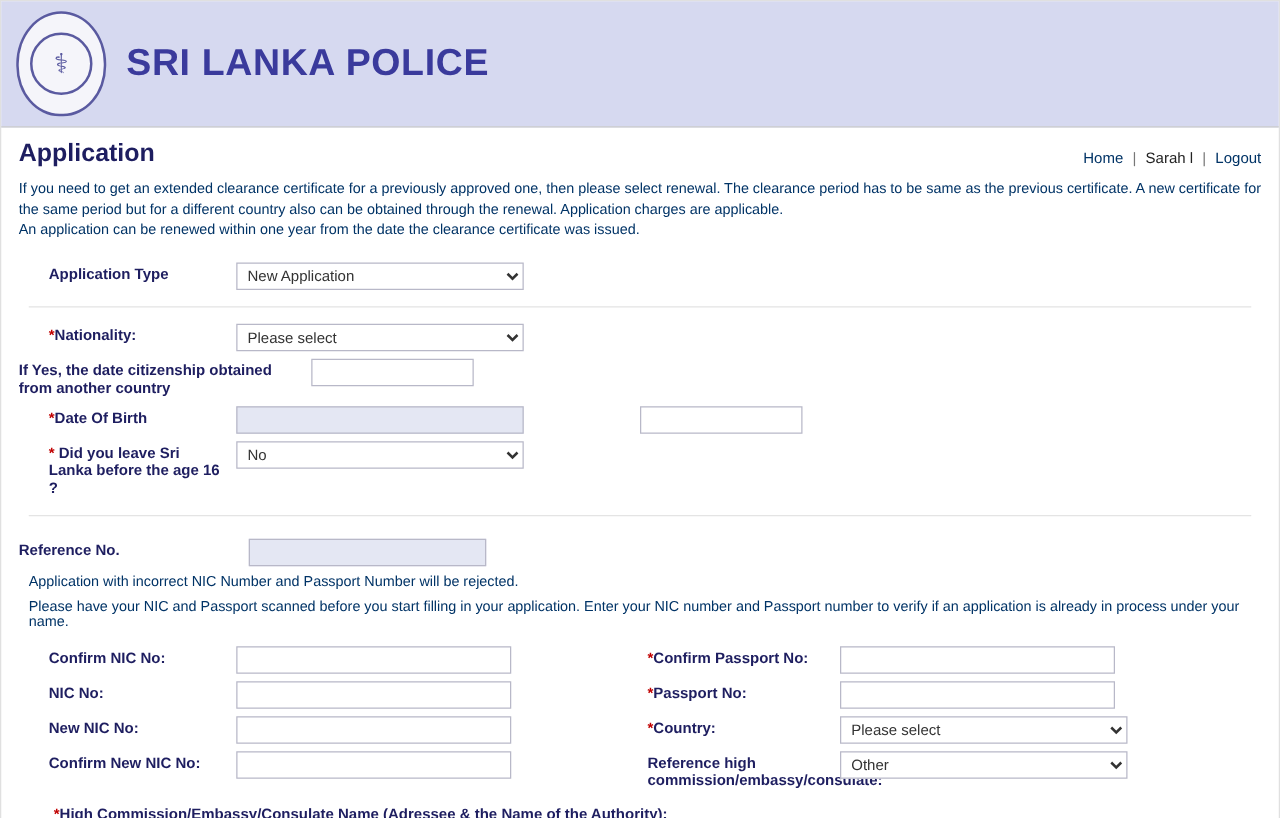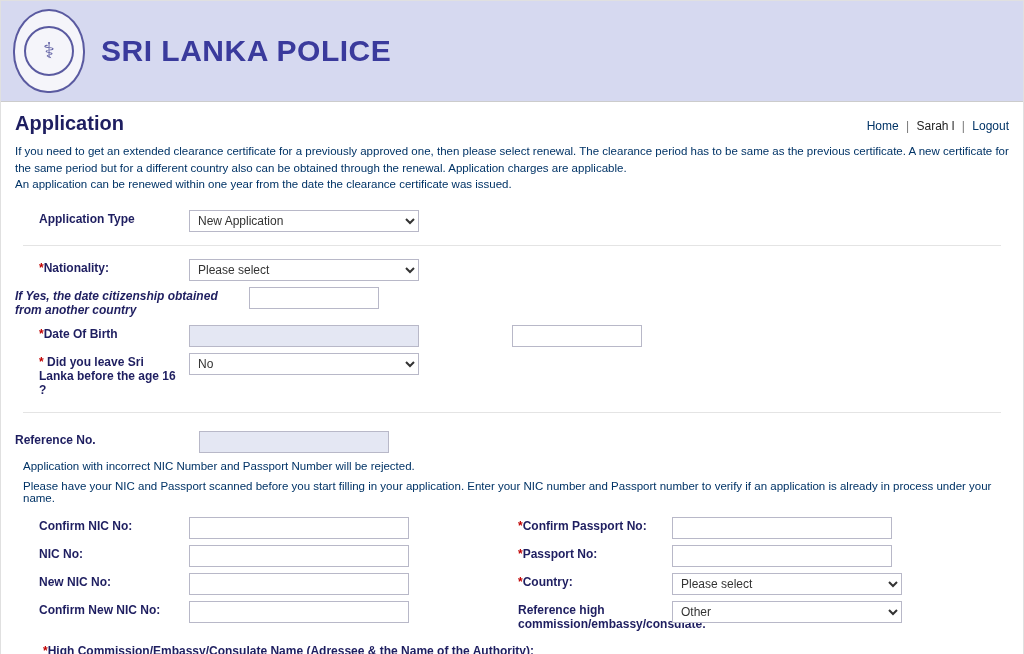--- a/index.html
+++ b/index.html
@@ -156,21 +156,21 @@
         <div class="ctrl">
           <select class="wide">
             <option>Please select</option>
           </select>
         </div>
       </div>
     </div>
 
     <div class="row">
       <div class="col-right">
-        <div class="lbl-right" style="width:240px;font-style:italic;">If Yes, the date citizenship obtained from another country</div>
+        <div class="lbl-right" style="width:240px;">If Yes, the date citizenship obtained from another country</div>
         <div class="ctrl">
           <input type="text" class="txt-sm" style="">
         </div>
       </div>
     </div>
 
     <div class="row">
       <div class="col-left">
         <div class="lbl"><span class="req">*</span><span>Date Of Birth</span></div>
         <div class="ctrl">

